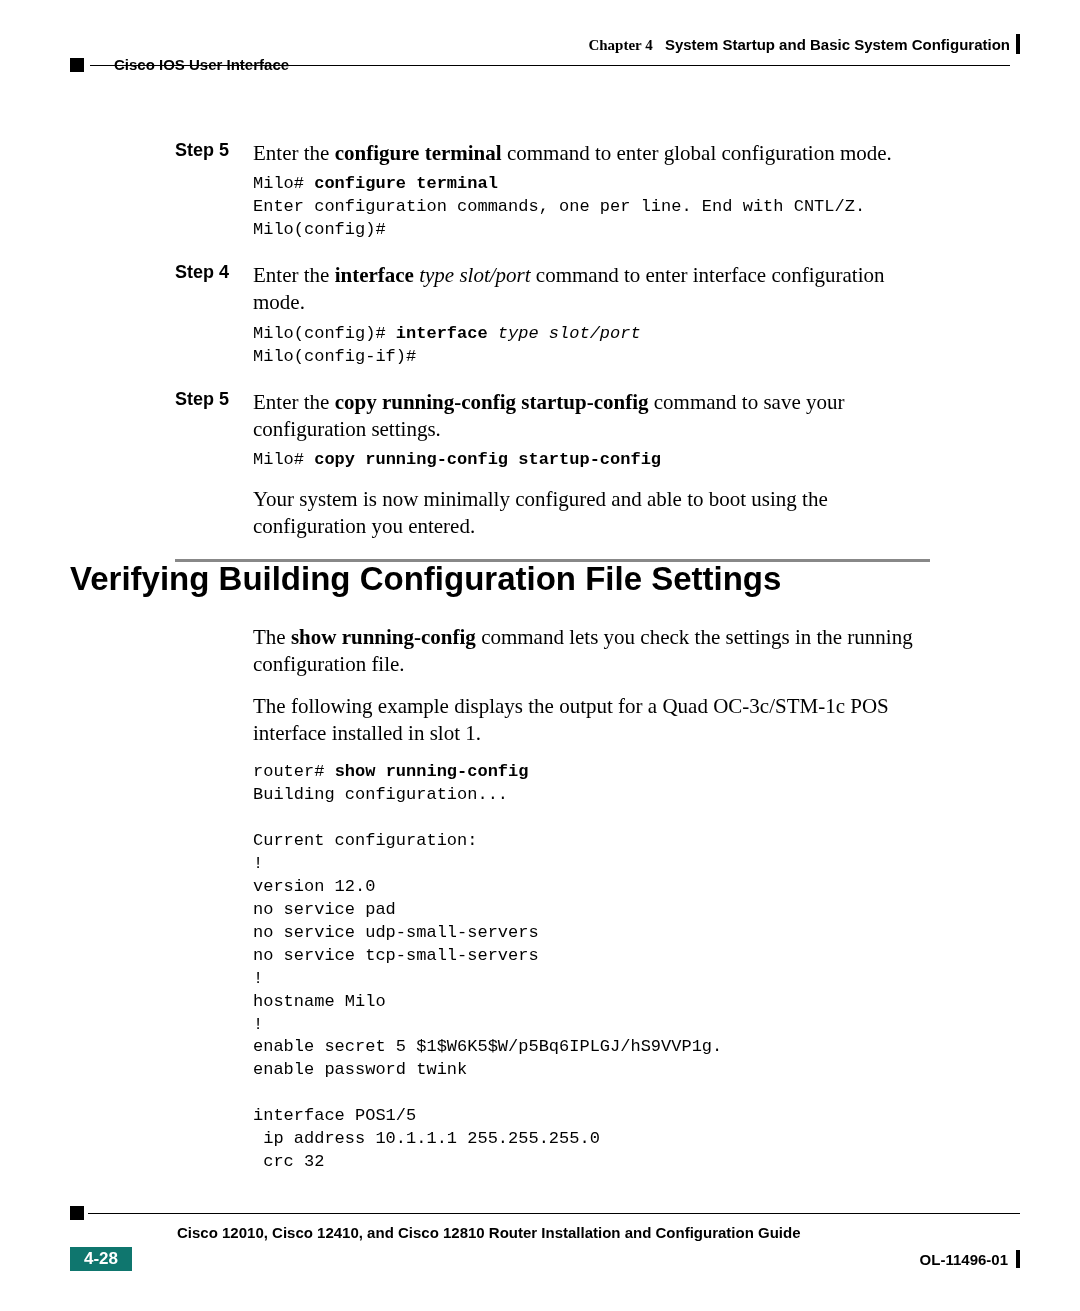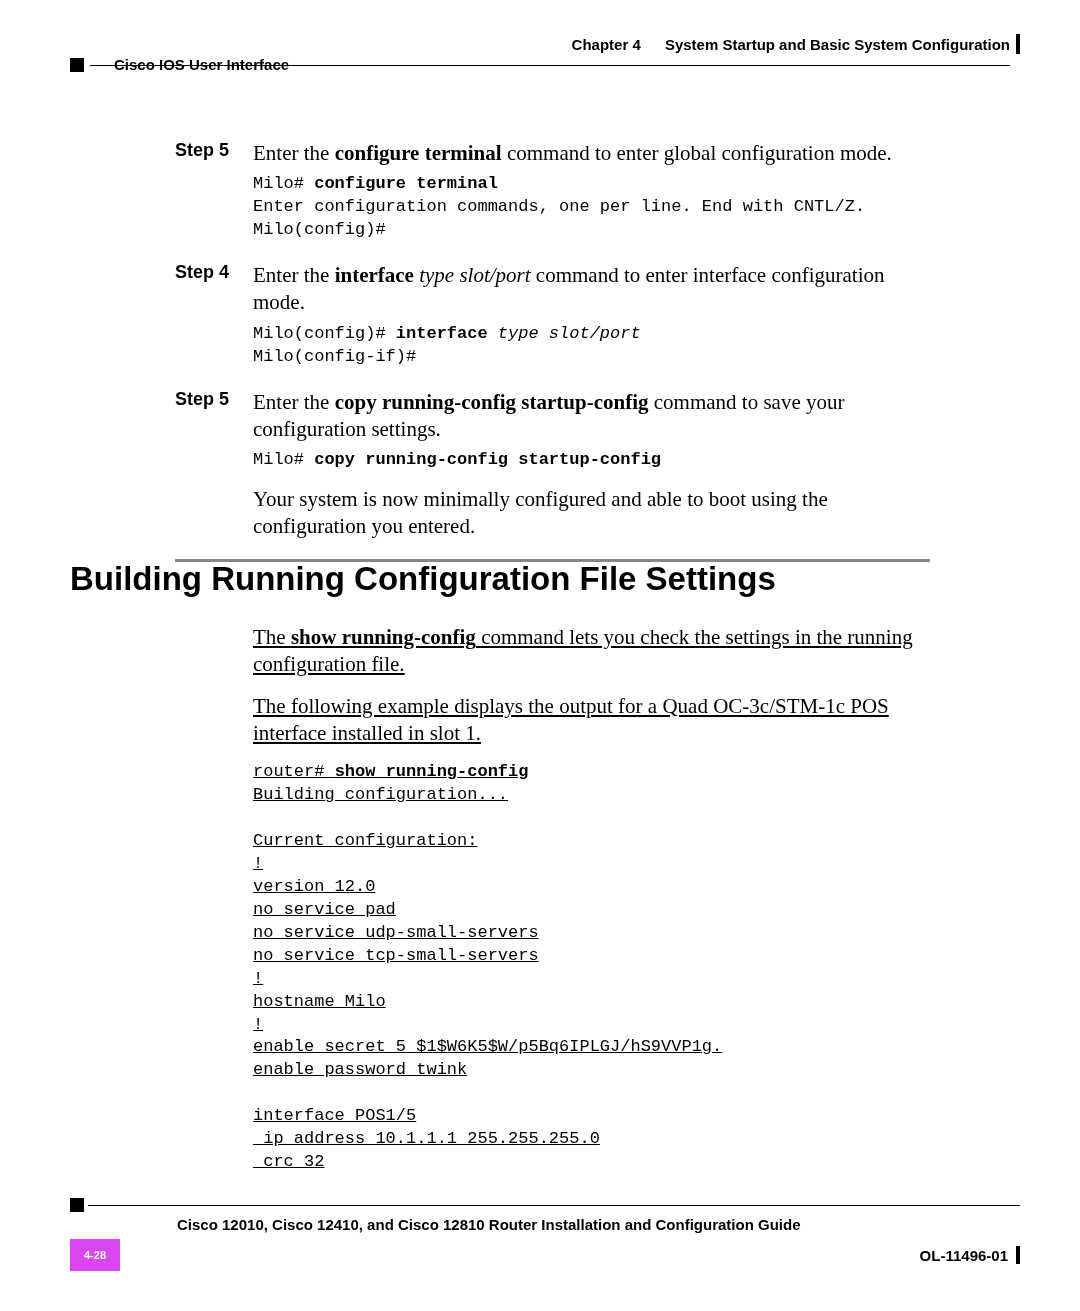--- a/index.html
+++ b/index.html
@@ -21,21 +21,22 @@
     position: absolute;
     top: 36px;
     right: 70px;
     left: 70px;
     text-align: right;
     font-family: Arial, Helvetica, sans-serif;
     font-weight: bold;
     font-size: 15px;
   }
   .header-line .chapter {
-    margin-right: 20px;
+    margin-right: 8px;
+    font-family: Liberation Serif, serif;
   }
   .header-bar {
     position: absolute;
     top: 34px;
     right: 60px;
     width: 4px;
     height: 20px;
     background: #000;
   }
   .subheader-row {
@@ -111,21 +112,20 @@
     left: 70px;
     font-family: Arial, Helvetica, sans-serif;
     font-weight: bold;
     font-size: 33px;
   }
   .section-body {
     position: absolute;
     top: 624px;
     left: 253px;
     right: 144px;
-    text-decoration: underline;
   }
   .section-body p {
     font-size: 21px;
     line-height: 1.3;
     margin: 0 0 14px 0;
   }
   .section-body .cmd { font-weight: bold; }
   .code2 {
     font-family: "Courier New", Courier, monospace;
     font-size: 17px;
@@ -158,26 +158,26 @@
     font-family: Arial, Helvetica, sans-serif;
     font-weight: bold;
     font-size: 15px;
     margin: 4px 0 6px 107px;
   }
   .footer-bottom {
     display: flex;
     align-items: center;
   }
   .page-num-box {
-    background: #d946ef;
+    background: #0f766e;
     color: #fff;
     font-family: Arial, Helvetica, sans-serif;
     font-weight: bold;
-    font-size: 11px;
-    padding: 10px 14px;
+    font-size: 17px;
+    padding: 2px 14px;
   }
   .footer-spacer { flex: 1; }
   .doc-id {
     font-family: Arial, Helvetica, sans-serif;
     font-weight: bold;
     font-size: 15px;
     margin-right: 8px;
   }
   .footer-right-bar {
     width: 4px;
@@ -229,21 +229,21 @@
         <span>Enter the </span><span class="cmd">copy running-config startup-config</span><span> command to save your configuration settings.</span>
       </div>
     </div>
     <div class="code" style="margin-bottom:3px;"><span>Milo# </span><span class="b">copy running-config startup-config</span></div>
 
     <div class="para">Your system is now minimally configured and able to boot using the configuration you entered.</div>
 
     <div class="rule-end"></div>
   </div>
 
-  <div class="section-heading">Building Running Configuration File Settings</div>
+  <div class="section-heading">Verifying Building Configuration File Settings</div>
 
   <div class="section-body">
     <p>
       <span>The </span><span class="cmd">show running-config</span><span> command lets you check the settings in the running configuration file.</span>
     </p>
     <p>The following example displays the output for a Quad OC-3c/STM-1c POS interface installed in slot 1.</p>
     <div class="code2"><span>router# </span><span class="b">show running-config</span>
 <span>Building configuration...
 
 Current configuration:

